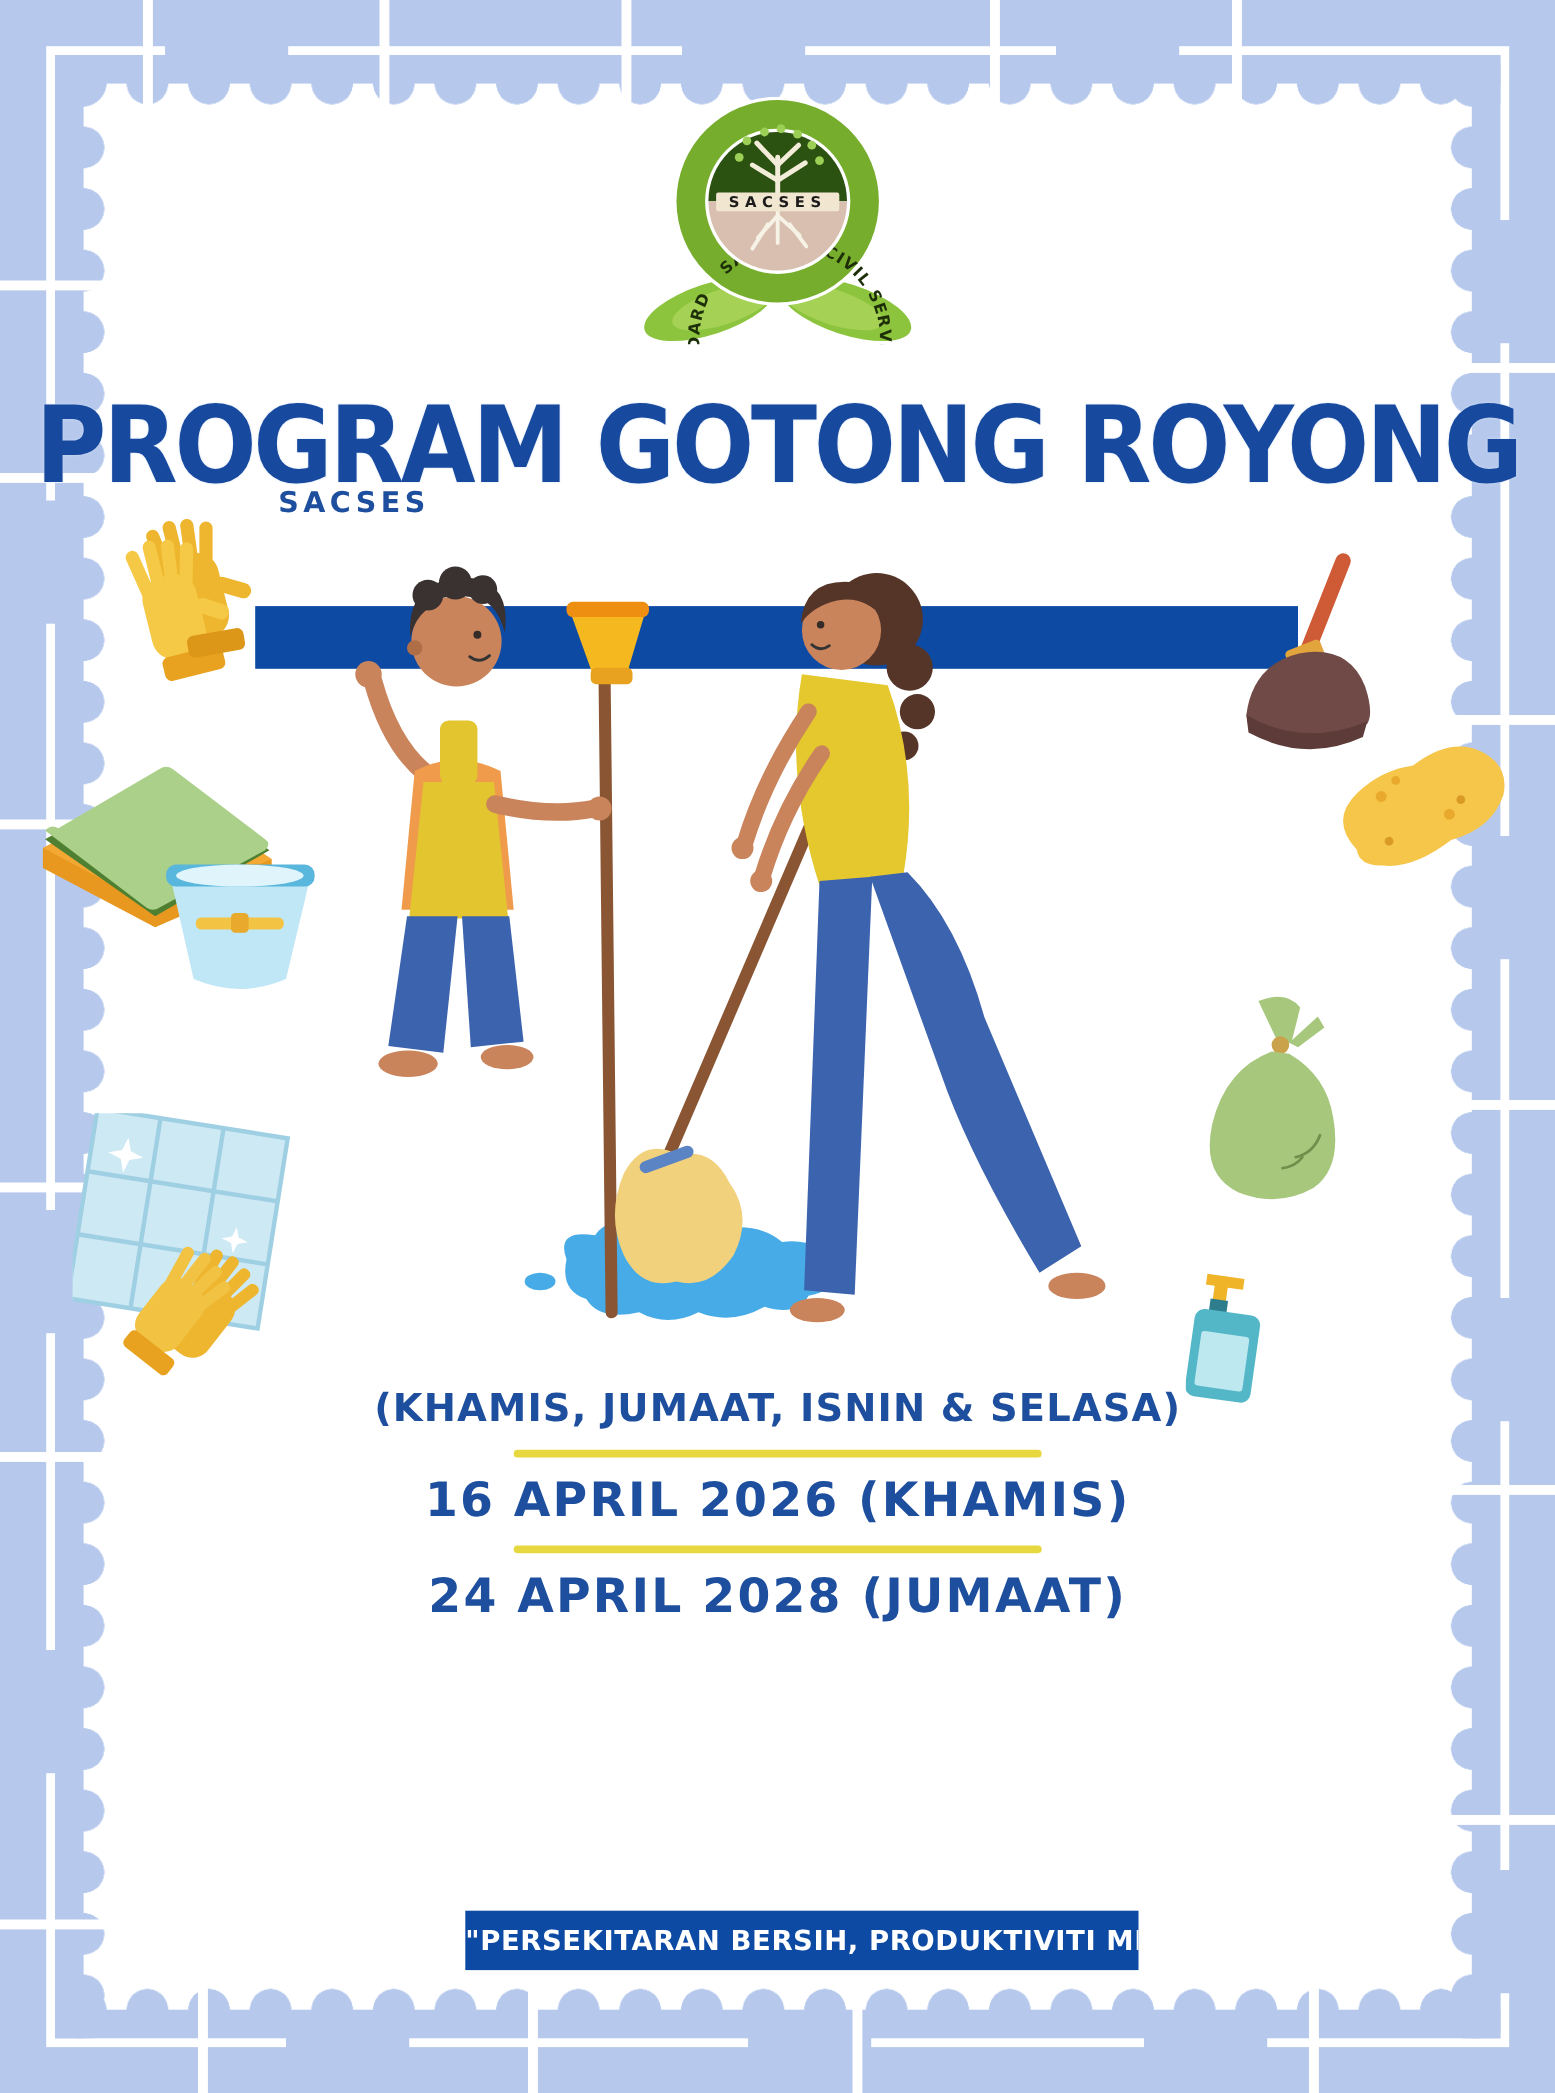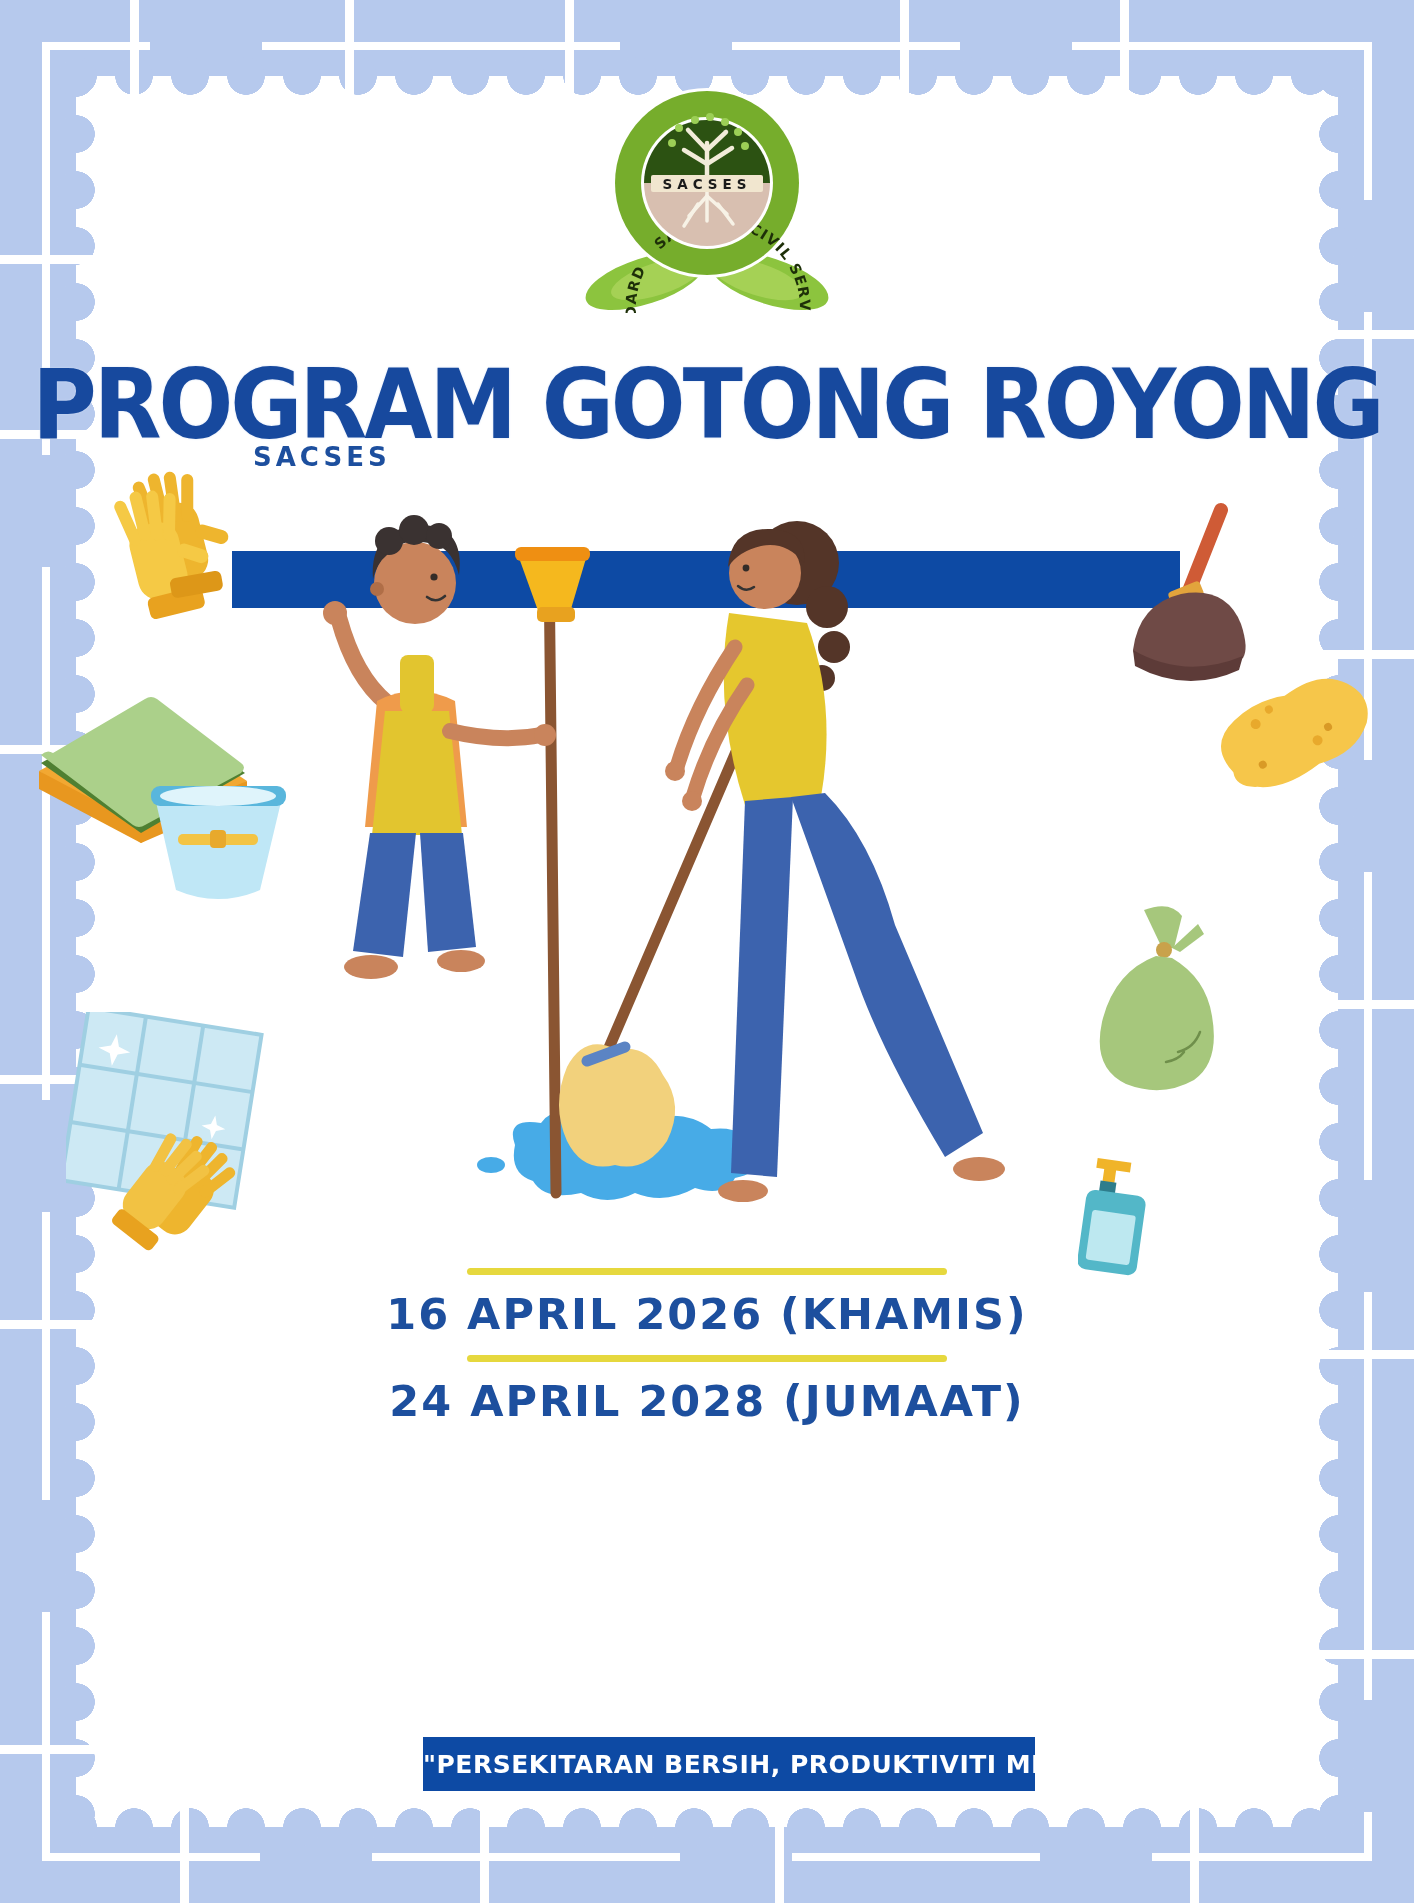--- a/index.html
+++ b/index.html
@@ -345,20 +345,21 @@
       <circle cx="377" cy="296" r="10" fill="#c9845c"></circle>
       <path d="M430,296 L478,292 L462,672 L416,668 Z" fill="#3c63ae"></path>
       <path d="M476,292 L510,288 Q556,334 580,420 L668,628 L630,652 Q566,546 540,470 Z" fill="#3c63ae"></path>
       <ellipse cx="428" cy="686" rx="25" ry="11" fill="#c9845c"></ellipse>
       <ellipse cx="664" cy="664" rx="26" ry="12" fill="#c9845c"></ellipse>
     </g>
   </svg>
 </div>
 
 <div class="abs" id="schedule">
+  <div class="sched-days">(KHAMIS, JUMAAT, ISNIN &amp; SELASA)</div>
   <div class="divider"></div>
   <div class="sched-big">16 APRIL 2026 (KHAMIS)</div>
   <div class="divider"></div>
   <div class="sched-big">24 APRIL 2028 (JUMAAT)</div>
 </div>
 
 <div class="abs" id="banner">
   <span>"PERSEKITARAN BERSIH, PRODUKTIVITI MENING</span>
 </div>
 

